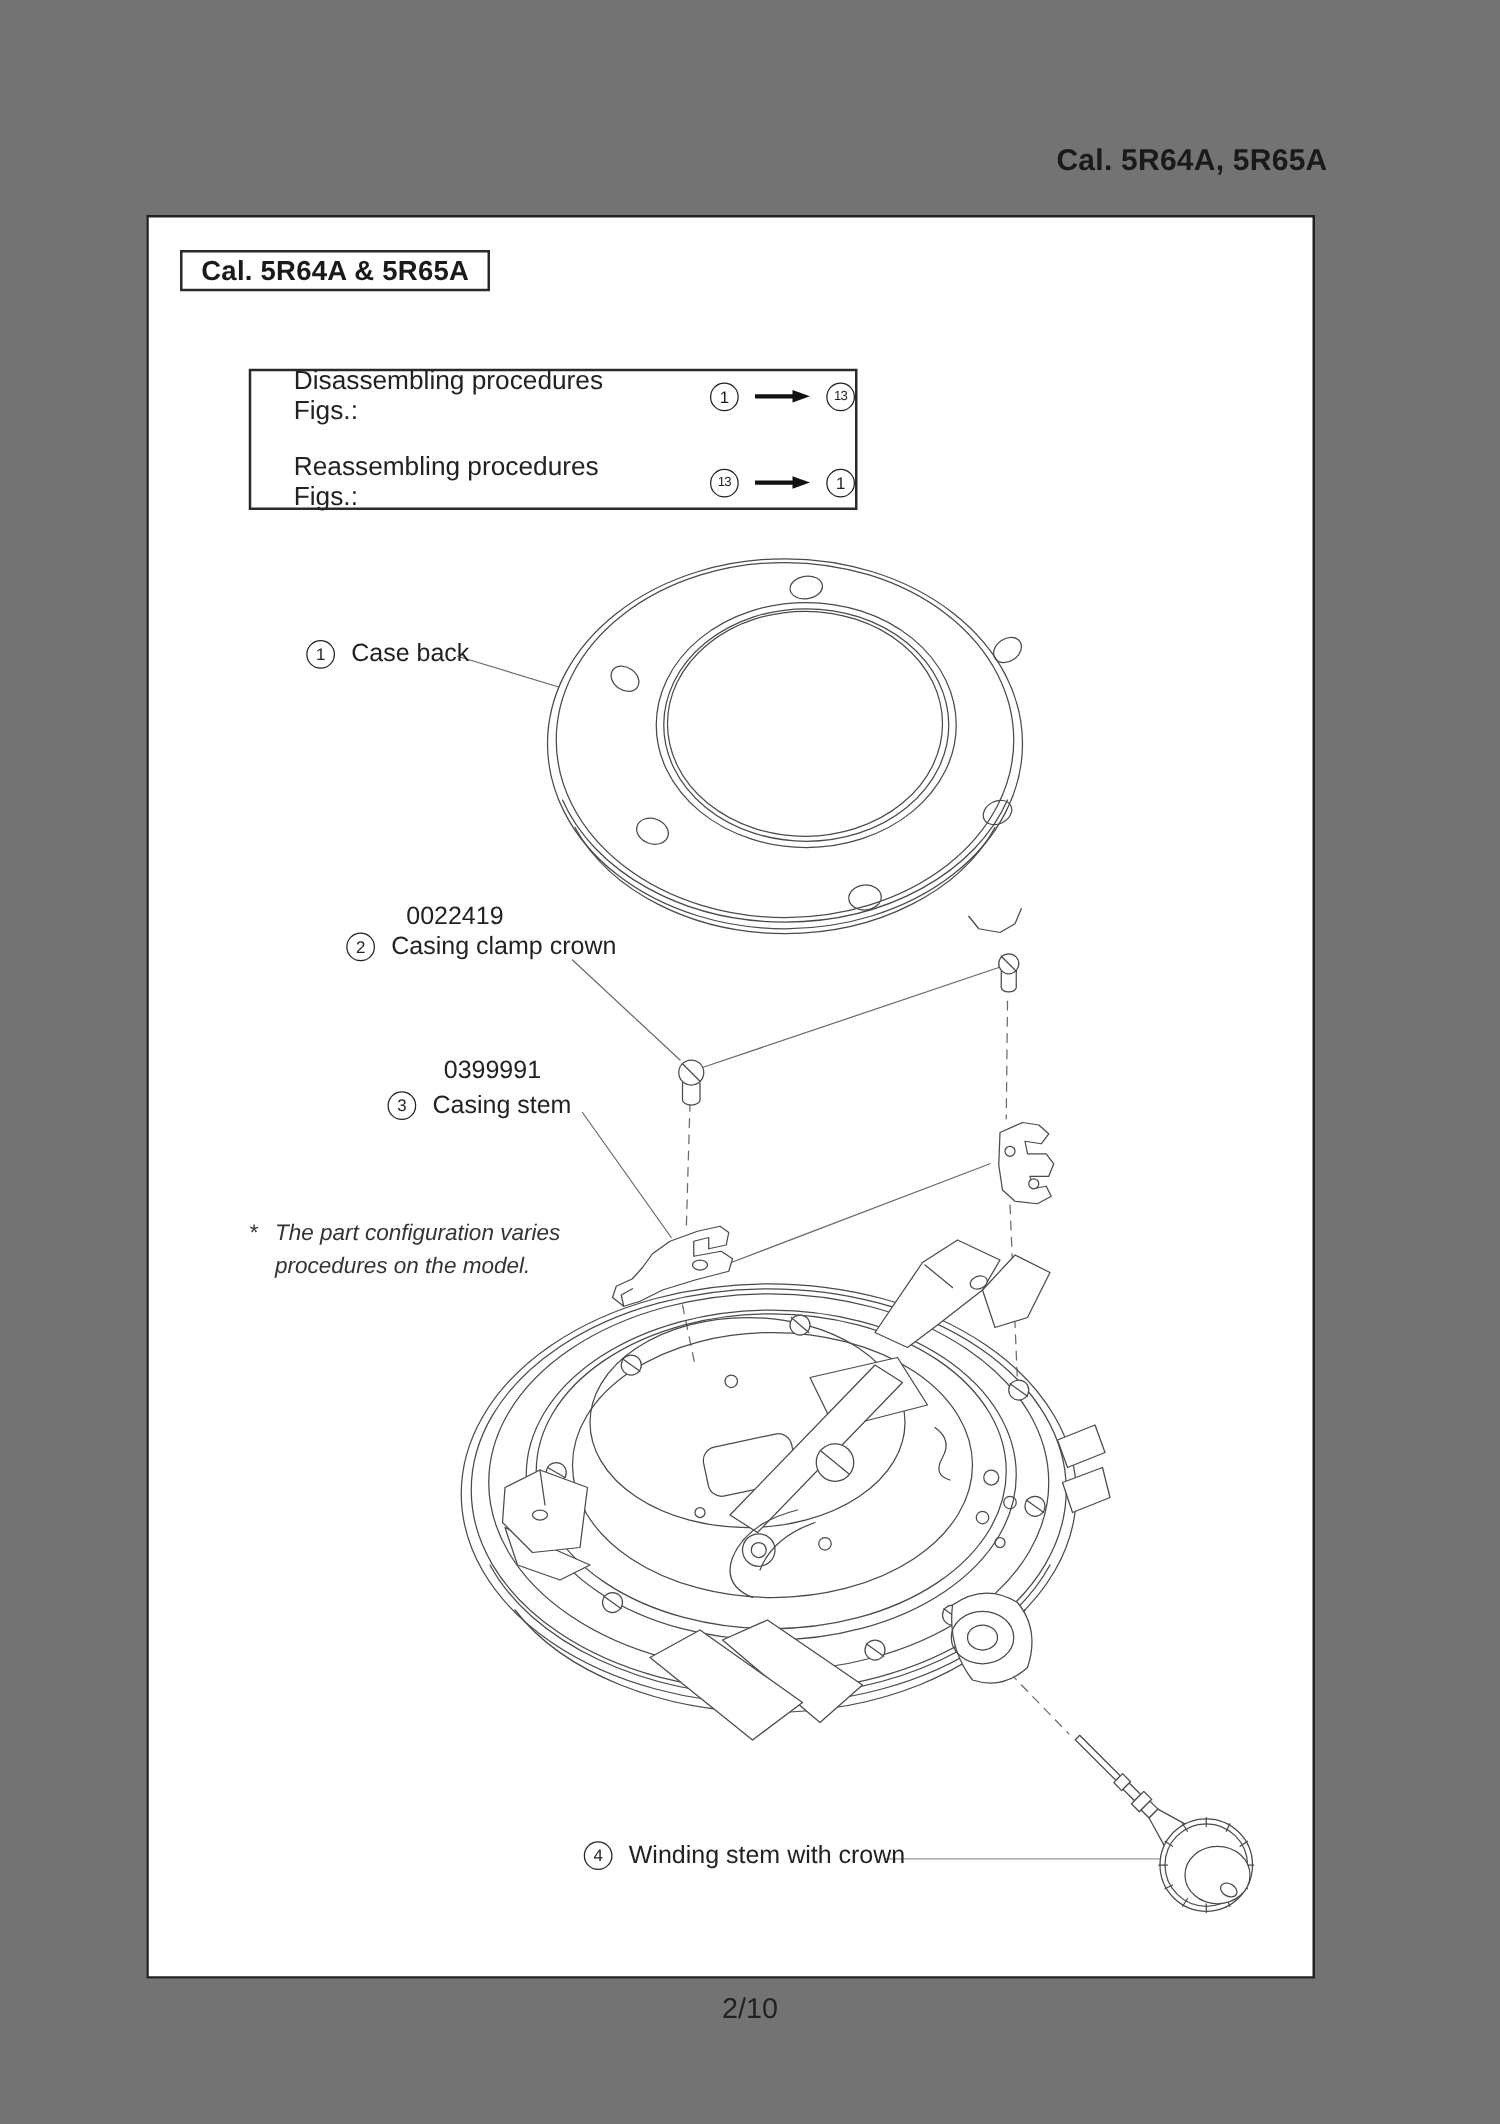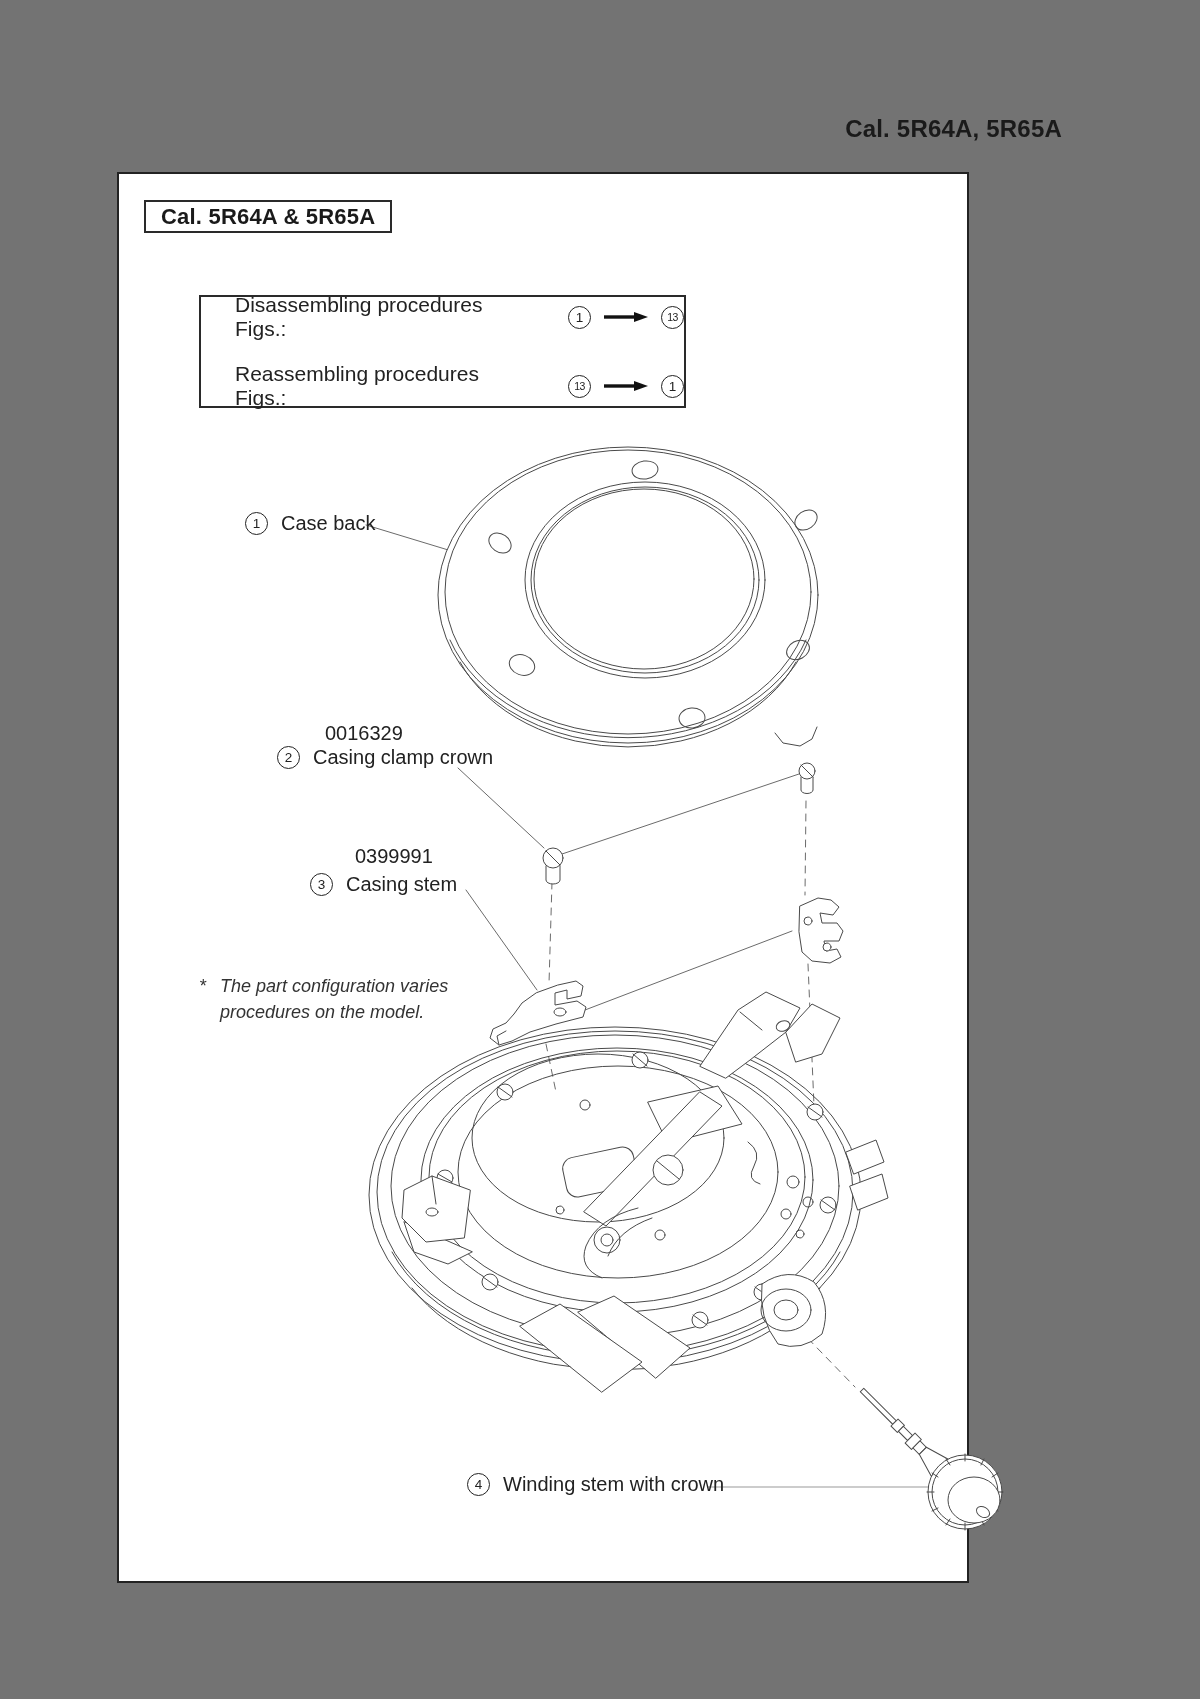--- a/index.html
+++ b/index.html
@@ -4,21 +4,21 @@
 <style>
   html,body{margin:0;padding:0;background:#ffffff;}
   .page{
     position:relative;width:1200px;height:1699px;background:#737373;
     font-family:"Liberation Sans","DejaVu Sans",sans-serif;color:#1a1a1a;overflow:hidden;text-decoration:underline;
   }
   .top-header{
     position:absolute;top:115px;right:138px;font-size:24px;font-weight:700;letter-spacing:0.2px;
   }
   .content-border{
-    position:absolute;left:117px;top:172px;width:852px;height:1411px;
+    position:absolute;left:117px;top:172px;width:935px;height:1411px;
     border:2.5px solid #222;box-sizing:border-box;background:#fff;
   }
   .title-box{
     position:absolute;left:25px;top:26px;min-width:210px;height:33px;box-sizing:border-box;
     border:2.5px solid #2a2a2a;display:flex;align-items:center;justify-content:center;
     padding:0 15px;font-size:22px;font-weight:700;letter-spacing:0.2px;
   }
   .proc-box{
     position:absolute;left:80px;top:121px;width:487px;height:113px;box-sizing:border-box;
     border:2px solid #2a2a2a;display:flex;flex-direction:column;justify-content:center;
@@ -246,21 +246,21 @@
         </span>
         <span class="cnum">1</span>
       </div>
     </div>
 
     <div class="part-row" style="left:126px;top:338px;">
       <span class="cnum">1</span>
       <span>Case back</span>
     </div>
 
-    <div class="part-code" style="left:206px;top:548px;">0016329</div>
+    <div class="part-code" style="left:206px;top:548px;">0022419</div>
     <div class="part-row" style="left:158px;top:572px;">
       <span class="cnum">2</span>
       <span>Casing clamp crown</span>
     </div>
 
     <div class="part-code" style="left:236px;top:671px;">0399991</div>
     <div class="part-row" style="left:191px;top:699px;">
       <span class="cnum">3</span>
       <span>Casing stem</span>
     </div>
@@ -273,14 +273,15 @@
       </span>
     </div>
 
     <div class="part-row" style="left:348px;top:1299px;">
       <span class="cnum">4</span>
       <span>Winding stem with crown</span>
     </div>
 
   </div>
 
+  <div class="page-num">2/10</div>
 
 </div>
 
 </body></html>

